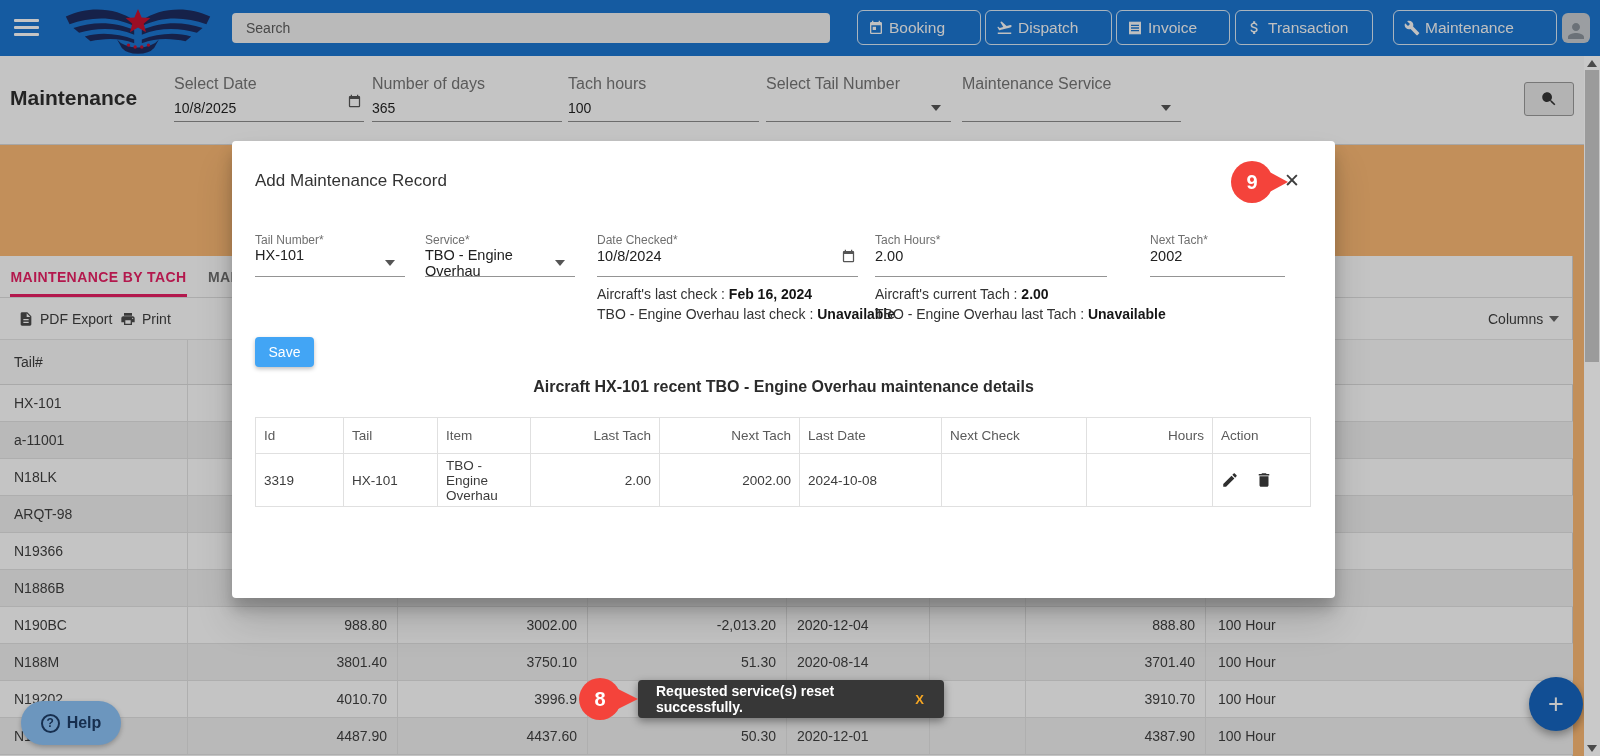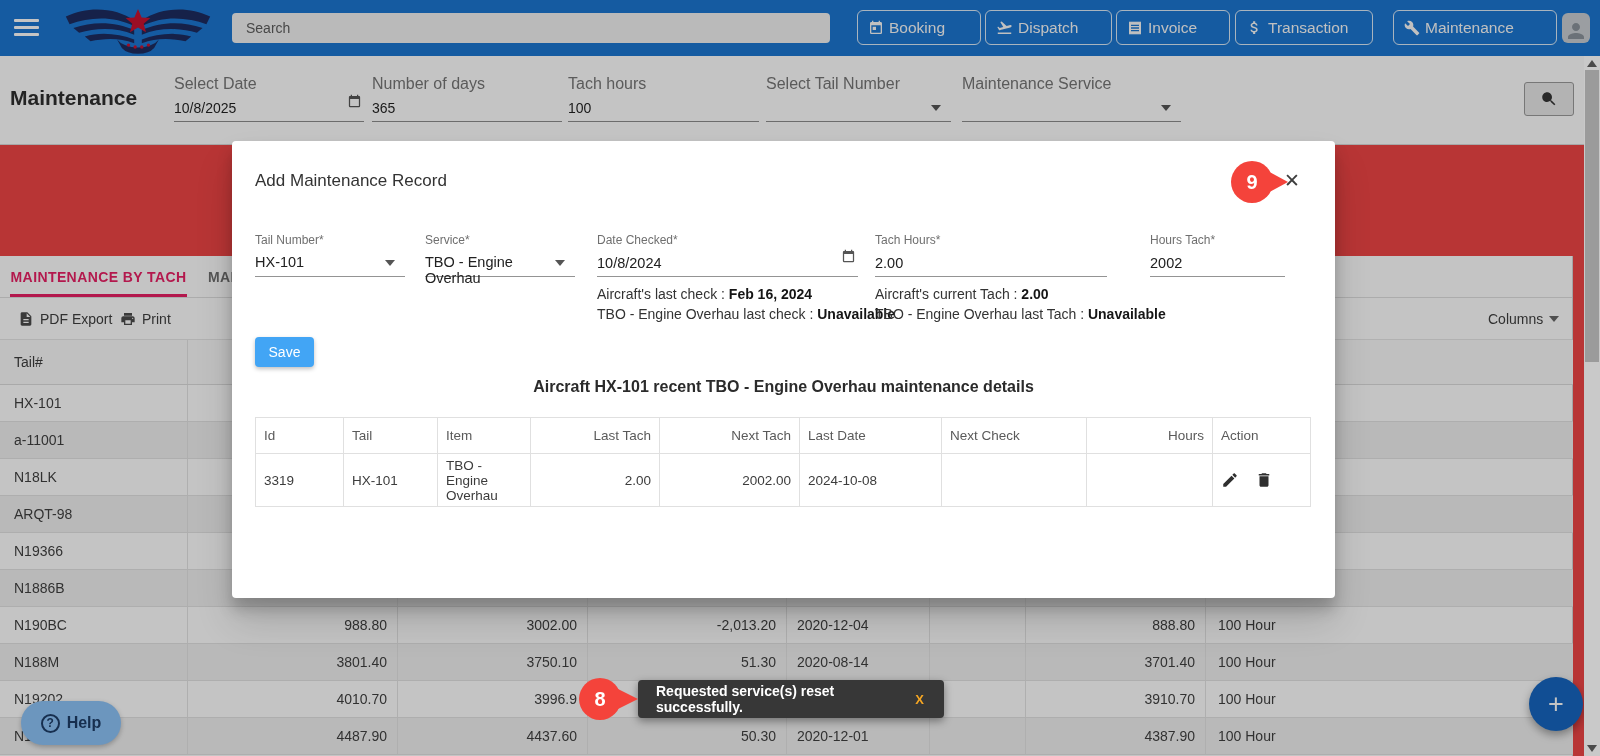--- a/index.html
+++ b/index.html
@@ -1,17 +1,17 @@
 <!DOCTYPE html>
 <html><head>
 <meta charset="utf-8">
 <style>
   * { margin:0; padding:0; box-sizing:border-box; }
   body { font-family:"Liberation Sans", sans-serif; }
-  .screen { position:relative; width:1600px; height:756px; overflow:hidden; background:#ef4444; font-family:"Liberation Sans", sans-serif; }
+  .screen { position:relative; width:1600px; height:756px; overflow:hidden; background:#fdba74; font-family:"Liberation Sans", sans-serif; }
 
   
   .nav { position:absolute; left:0; top:0; width:1600px; height:56px; background:#1976d2; box-shadow:0 2px 5px rgba(0,0,0,.3); }
   .burger { position:absolute; left:14px; top:19px; width:25px; height:18px; cursor:pointer; }
   .burger i { display:block; height:3px; background:#fff; margin-bottom:4px; border-radius:1px; }
   .logo { position:absolute; left:62px; top:2px; }
   .navsearch { position:absolute; left:232px; top:13px; width:598px; height:30px; background:#f2f2f2; border:none; border-radius:4px; padding:0 14px; font-size:14px; color:#333; }
   .navsearch::placeholder { color:#5c5c5c; }
   .navbtn { position:absolute; top:10px; height:35px; display:flex; align-items:center; gap:5px; border:1px solid rgba(255,255,255,.85); border-radius:6px; color:#fafafa; font-size:15.5px; padding:0 10px; background:transparent; cursor:pointer; }
   .navbtn svg { fill:#fafafa; }
@@ -47,21 +47,21 @@
   .fcell.last { border-right:none; padding-left:12px; }
 
   
   .overlay { position:absolute; inset:0; background:rgba(10,10,10,.24); z-index:40; }
 
   
   .modal { position:absolute; left:232px; top:141px; width:1103px; height:457px; background:#fff; border-radius:4px; box-shadow:0 11px 15px rgba(0,0,0,.2), 0 24px 38px rgba(0,0,0,.14); z-index:50; }
   .mtitle { position:absolute; left:23px; top:30px; font-size:17px; font-weight:500; color:#333; }
   .mclose { position:absolute; left:1052px; top:28px; font-size:19px; color:#3d3d3d; cursor:pointer; }
   .mfield { position:absolute; top:92px; height:44px; border-bottom:1px solid #949494; }
-  .mlabel { font-size:12px; color:#6f6f6f; margin-bottom:7px; }
+  .mlabel { font-size:12px; color:#6f6f6f; }
   .mvalue { width:78%; border:none; background:transparent; font-size:14.5px; color:#212121; font-family:inherit; outline:none; }
   .minfo { position:absolute; top:143px; font-size:14px; color:#333; line-height:20px; }
   .minfo b { color:#151515; }
   .savebtn { position:absolute; left:23px; top:196px; width:59px; height:30px; background:#42a5f5; color:#fff; font-size:14px; font-weight:500; border:none; border-radius:4px; box-shadow:0 2px 4px rgba(0,0,0,.25); cursor:pointer; }
   .mtabletitle { position:absolute; left:0; top:237px; width:100%; text-align:center; font-size:16px; font-weight:bold; color:#2b2b2b; }
   .mtable { position:absolute; left:23px; top:276px; width:1056px; border:1px solid #e0e0e0; font-size:13.5px; }
   .mgrid { display:grid; grid-template-columns:88px 94px 93px 129px 140px 142px 145px 126px 99px; }
   .mhead { height:36px; border-bottom:1px solid #e0e0e0; color:#5a5a5a; }
   .mrow { height:52px; color:#3c3c3c; }
   .mcell { display:flex; align-items:center; padding:4px 8px; border-right:1px solid #e0e0e0; overflow:hidden; }
@@ -349,21 +349,21 @@
       <input class="mvalue" value="10/8/2024" style="">
       <span class="fic"><svg width="15" height="15" viewBox="0 0 24 24" fill="#555">
             <path d="M19 3h-1V1h-2v2H8V1H6v2H5c-1.1 0-2 .9-2 2v14a2 2 0 0 0 2 2h14a2 2 0 0 0 2-2V5c0-1.1-.9-2-2-2zm0 16H5V8h14v11z"></path>
           </svg></span>
     </div>
     <div class="mfield" style="left:643px;width:232px">
       <div class="mlabel">Tach Hours*</div>
       <input class="mvalue" value="2.00" style="">
     </div>
     <div class="mfield" style="left:918px;width:135px">
-      <div class="mlabel">Hours Tach*</div>
+      <div class="mlabel">Next Tach*</div>
       <input class="mvalue" value="2002" style="">
     </div>
 
     <div class="minfo" style="left:365px">
       <div><span>Aircraft's last check : </span><b>Feb 16, 2024</b></div>
       <div><span>TBO - Engine Overhau last check : </span><b>Unavailable</b></div>
     </div>
     <div class="minfo" style="left:643px">
       <div><span>Aircraft's current Tach : </span><b>2.00</b></div>
       <div><span>TBO - Engine Overhau last Tach : </span><b>Unavailable</b></div>

